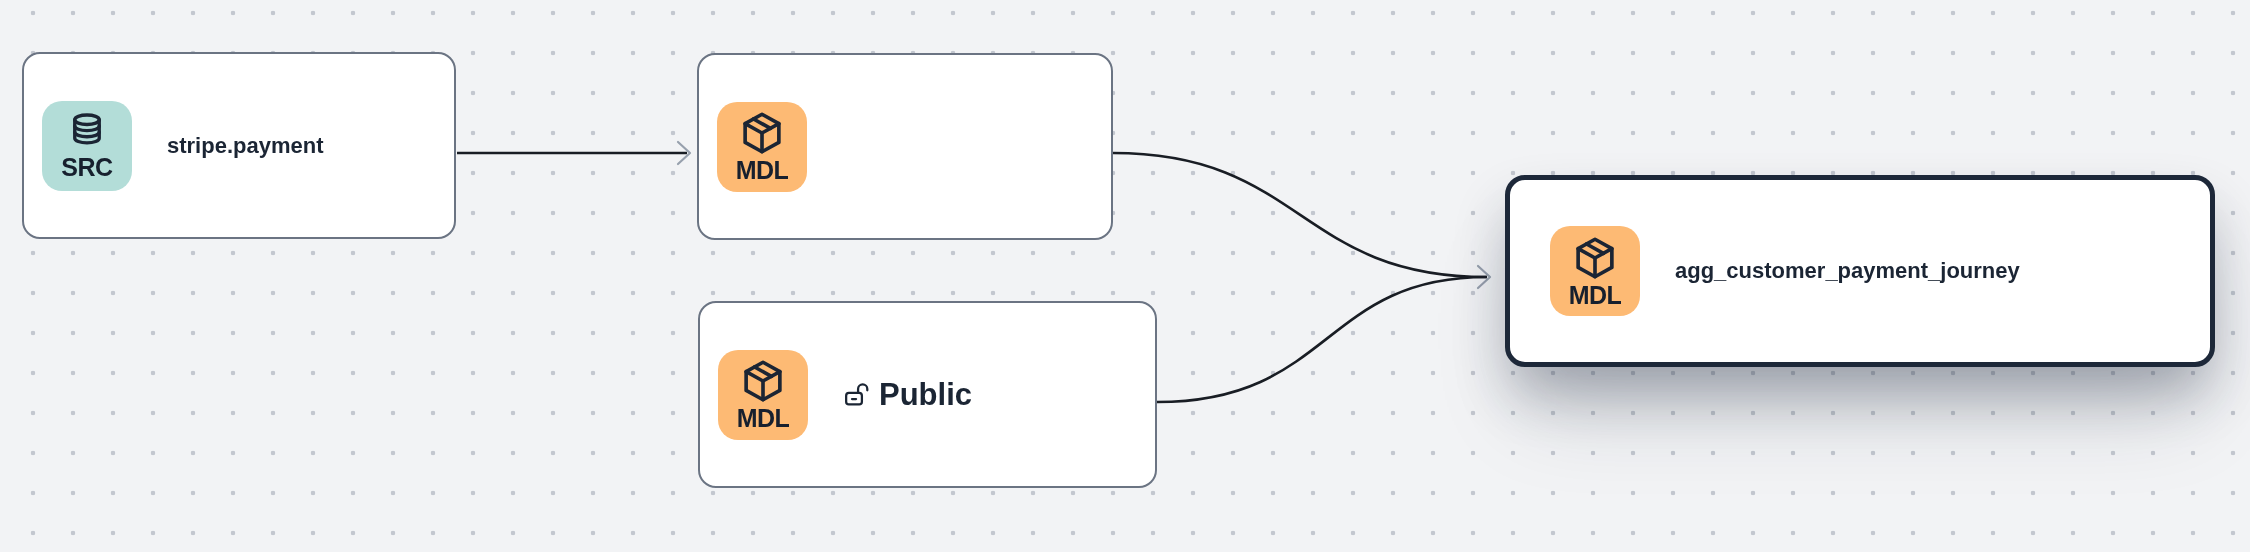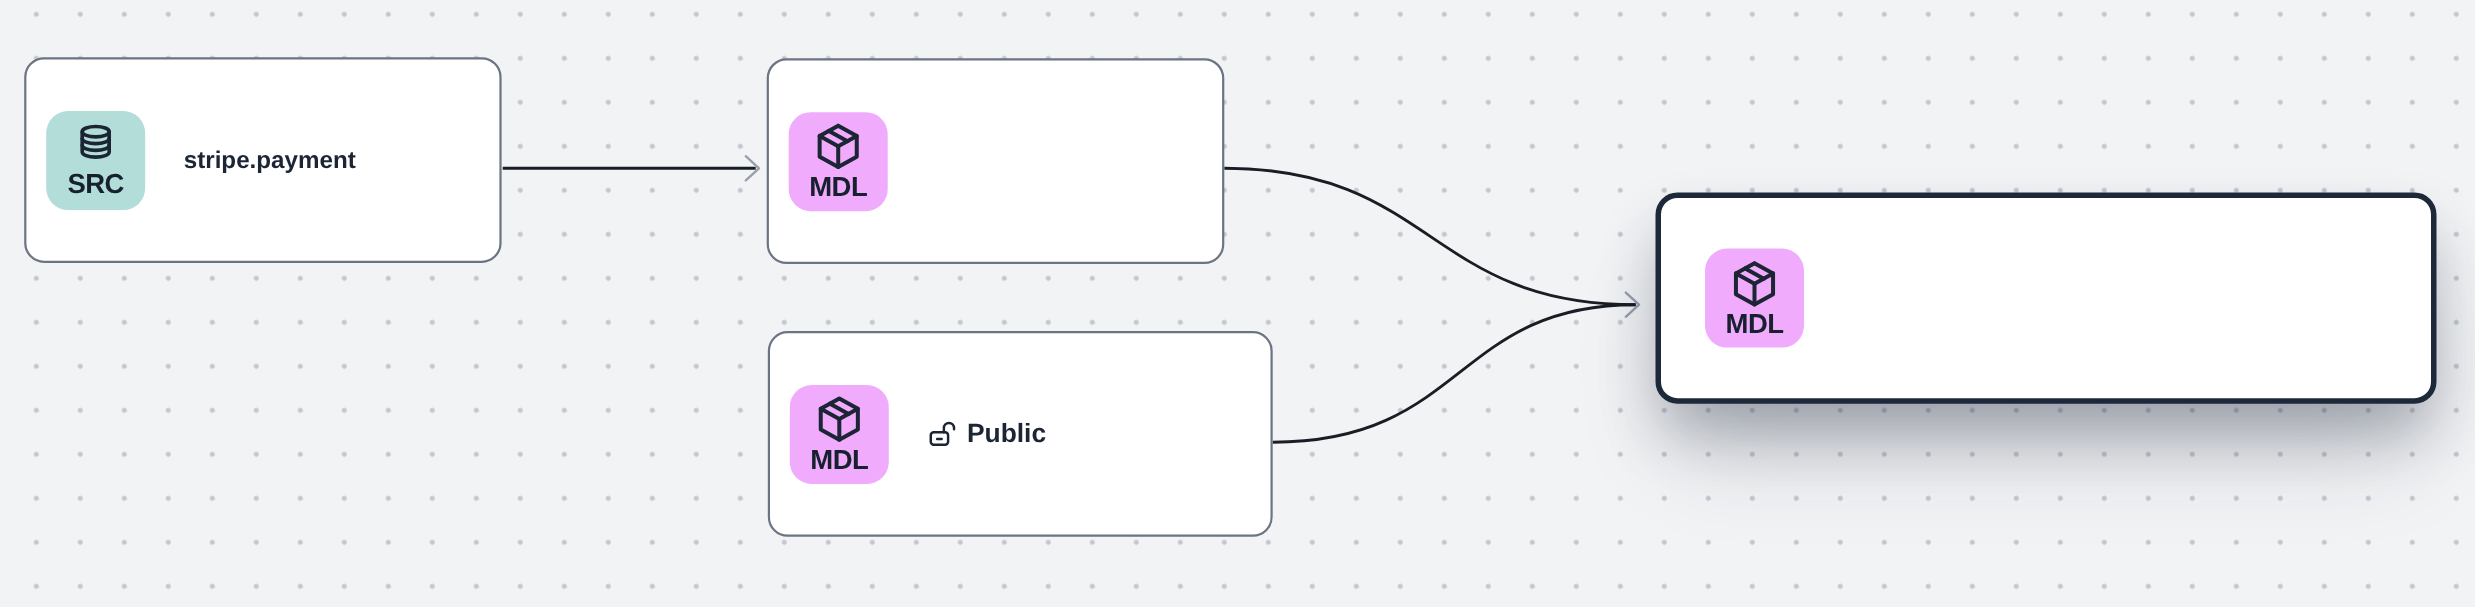--- a/index.html
+++ b/index.html
@@ -63,21 +63,21 @@
     flex: 0 0 auto;
     display: flex;
     flex-direction: column;
     align-items: center;
     justify-content: center;
     gap: 1px;
     color: #1b2534;
   }
   .node.selected .badge { margin-left: 40px; }
   .badge-src { background: #b3ddd8; }
-  .badge-mdl { background: #f0abfc; }
+  .badge-mdl { background: #fdba74; }
   .badge .badge-label {
     font-size: 25px;
     font-weight: 600;
     letter-spacing: -0.5px;
     line-height: 26px;
     color: #17202e;
   }
   .badge svg { display: block; }
   .node-text {
     margin-left: 35px;
@@ -94,21 +94,21 @@
     line-height: 36px;
     white-space: nowrap;
   }
   .node-meta {
     display: flex;
     align-items: center;
     gap: 9px;
     color: #1b2534;
   }
   .node-meta .meta-label {
-    font-size: 24px;
+    font-size: 31px;
     font-weight: 600;
     line-height: 30px;
   }
   .icon-stroke {
     stroke: #1b2534;
     fill: none;
     stroke-linecap: round;
     stroke-linejoin: round;
   }
 </style>
@@ -187,15 +187,18 @@
       <svg width="46" height="46" viewBox="0 0 24 24">
         <g class="icon-stroke" stroke-width="1.9">
           <path d="M12 2.2 L20.8 7.1 V16.9 L12 21.8 L3.2 16.9 V7.1 Z"></path>
           <path d="M3.2 7.1 L12 12 L20.8 7.1"></path>
           <path d="M12 12 V21.8"></path>
           <path d="M7.6 4.7 L16.4 9.6"></path>
         </g>
       </svg>
       <span class="badge-label">MDL</span>
     </div>
+    <div class="node-text">
+      <div class="node-title">agg_customer_payment_journey</div>
+    </div>
   </div>
 
 </div>
 
 </body></html>

